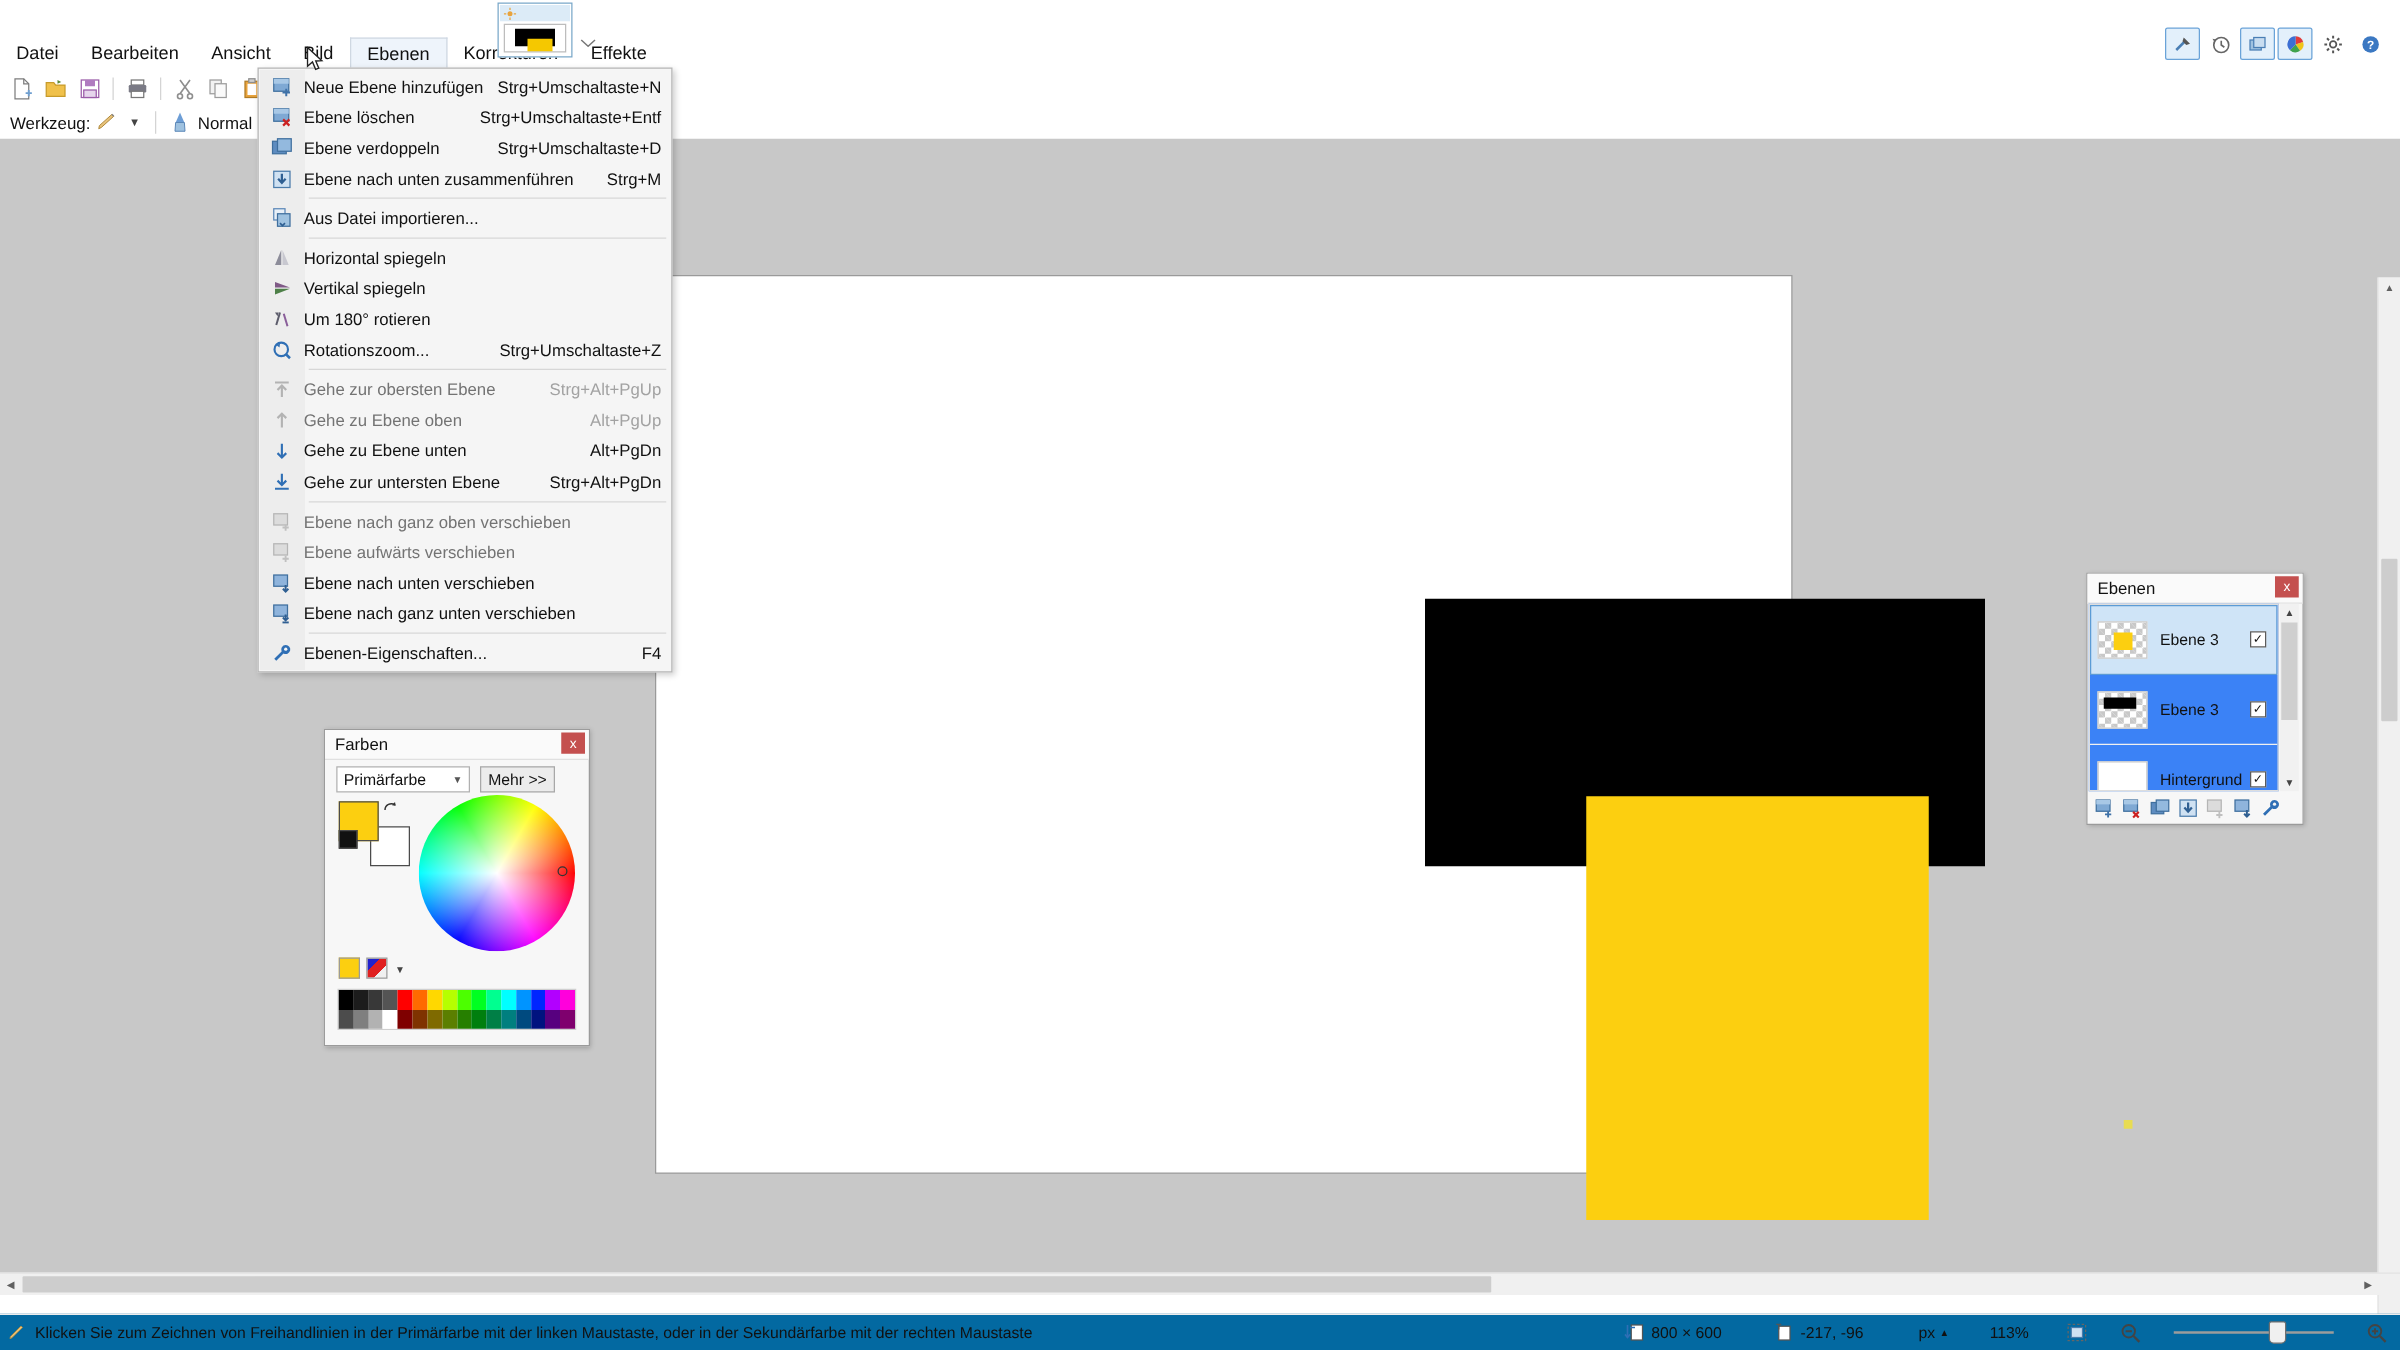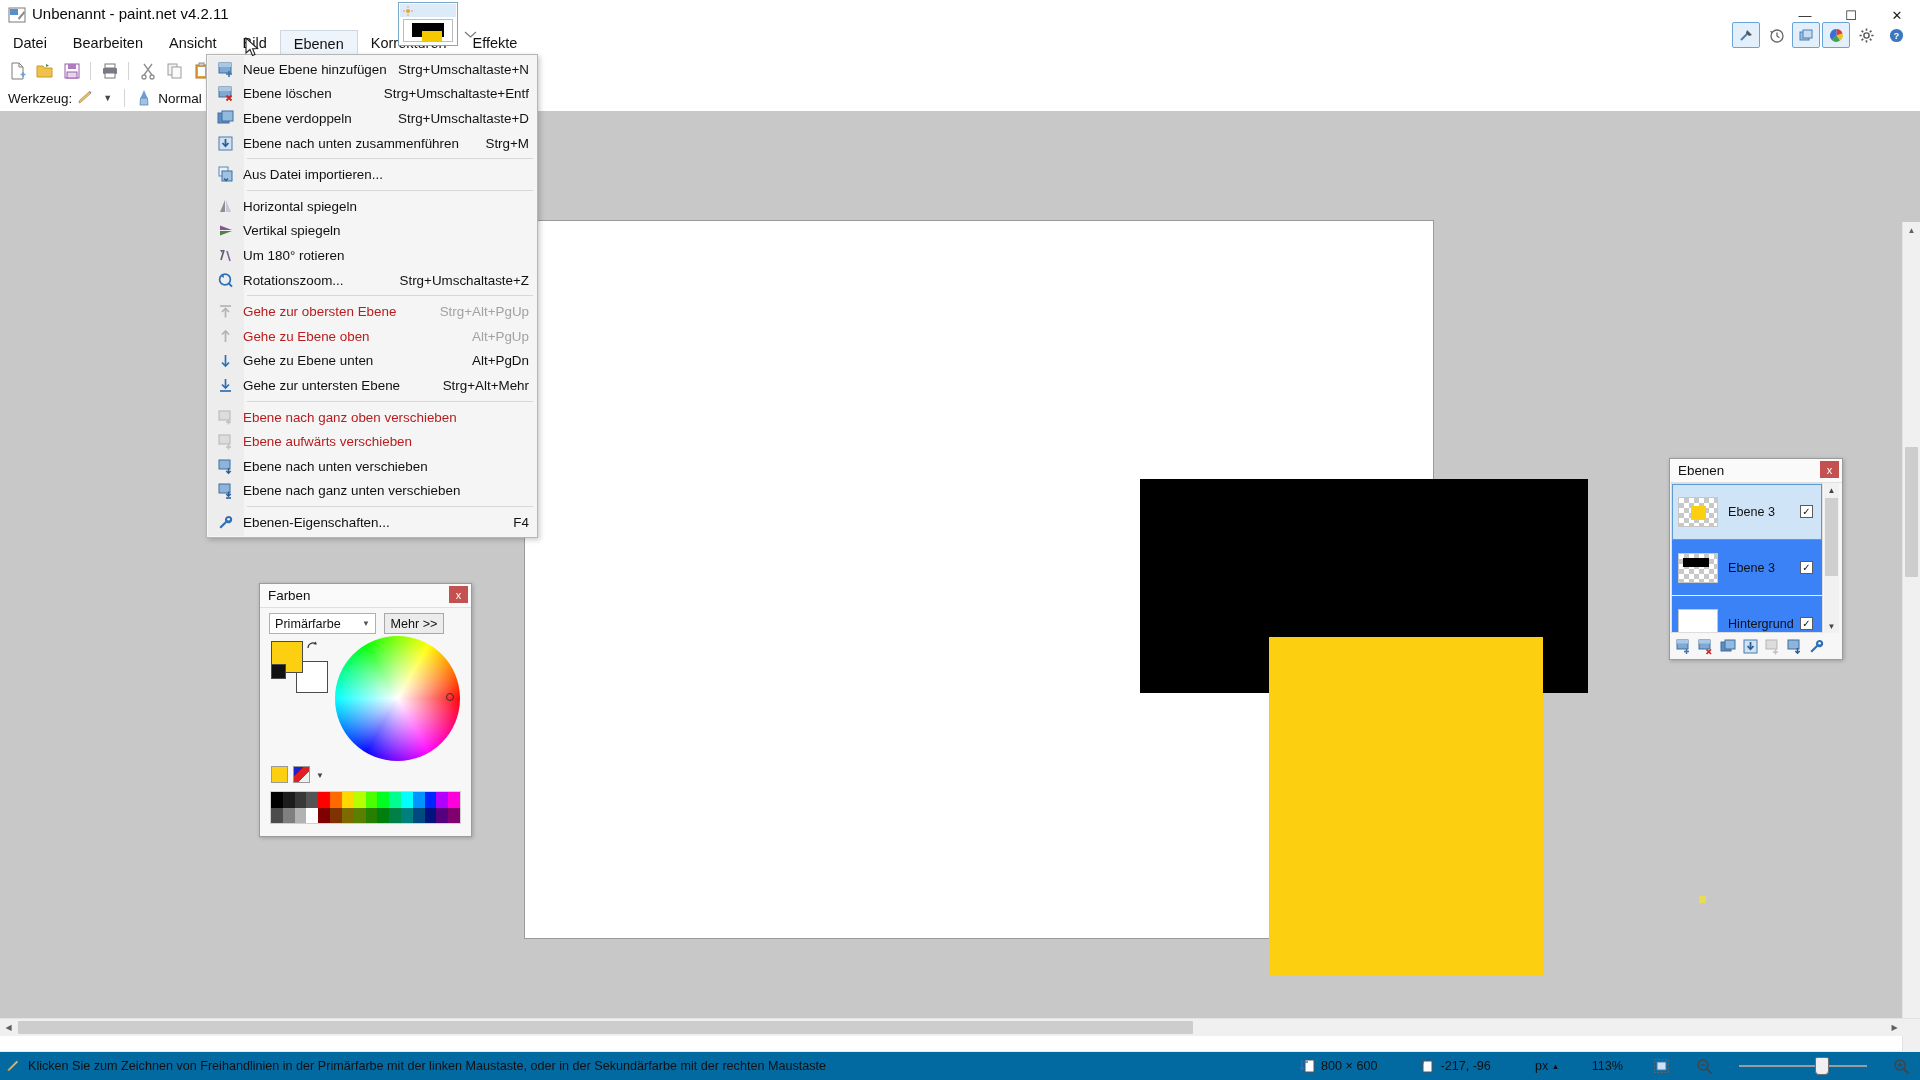--- a/index.html
+++ b/index.html
@@ -63,21 +63,21 @@
   .hs-l,.hs-r{position:absolute;top:0;width:17px;height:17px;display:flex;align-items:center;justify-content:center;font-size:8px;color:#606060;}
   .hs-l{left:0;} .hs-r{right:17px;}
   .hs-thumb{position:absolute;left:18px;top:2px;width:1175px;height:13px;background:#cdcdcd;border-radius:1px;}
 
   
   .dropdown{position:absolute;left:206px;top:54px;width:330px;background:#f5f5f5;border:1px solid #b5b5b5;box-shadow:2px 2px 5px rgba(0,0,0,.20);z-index:60;padding:2px 0;}
   .dd-gutter{position:absolute;left:1px;top:1px;bottom:1px;width:36px;background:#ededed;}
   .dd-item{position:relative;height:24.6px;display:flex;align-items:center;cursor:default;}
   .dd-ico{position:relative;width:36px;height:24px;display:flex;align-items:center;justify-content:center;z-index:2;}
   .dd-label{font-size:13.4px;color:#111;white-space:nowrap;z-index:2;}
-  .dd-item.disabled .dd-label{color:#b91c1c;}
+  .dd-item.disabled .dd-label{color:#737373;}
   .dd-shortcut{position:absolute;right:8px;font-size:13.4px;color:#111;white-space:nowrap;z-index:2;}
   .dd-item.disabled .dd-shortcut{color:#a2a2a2;}
   .dd-sep{height:1px;background:#d7d7d7;margin:3px 4px 3px 40px;position:relative;z-index:2;}
 
   
   .cursor-arrow{position:absolute;left:245px;top:37px;z-index:80;}
 
   
   .panel{position:absolute;background:#f7f7f7;border:1px solid #9b9b9b;box-shadow:1px 1px 4px rgba(0,0,0,.22);z-index:40;}
   .panel-title{height:23px;display:flex;align-items:center;background:#fafafa;border-bottom:1px solid #e0e0e0;position:relative;}
@@ -135,35 +135,20 @@
   .zoom-track{position:absolute;left:0;right:0;height:2px;background:#9c9c9c;}
   .zoom-handle{position:absolute;left:76px;width:12px;height:16px;background:#f0f0f0;border:1px solid #6f6f6f;border-radius:2px 2px 4px 4px;}
 
   svg{display:block;}
 </style>
 </head>
 <body>
 
 <div class="app">
 
-  <div class="titlebar">
-    <span class="title-icon">
-      <svg width="18" height="18" viewBox="0 0 18 18">
-        <rect x="1" y="2" width="16" height="14" fill="#fff" stroke="#7a7a7a"></rect>
-        <rect x="2" y="3" width="8" height="6" fill="#5b8fc9"></rect>
-        <path d="M10 12 L16 5 L17 7 L11 14 Z" fill="#8a8a8a"></path>
-      </svg>
-    </span>
-    <div class="title-text">Unbenannt - paint.net v4.2.11</div>
-    <div class="win-btns">
-      <div class="win-btn">—</div>
-      <div class="win-btn">☐</div>
-      <div class="win-btn close">✕</div>
-    </div>
-  </div>
 
   <div class="menubar">
     <div class="menu-item">Datei</div>
     <div class="menu-item">Bearbeiten</div>
     <div class="menu-item">Ansicht</div>
     <div class="menu-item">Bild</div>
     <div class="menu-item open">Ebenen</div>
     <div class="menu-item">Korrekturen</div>
     <div class="menu-item">Effekte</div>
   </div>
@@ -507,21 +492,21 @@
       <span class="dd-ico">
         <svg width="17" height="17" viewBox="0 0 17 17">
             <g stroke="#2f6fb5" stroke-width="1.7" fill="none">
               <path d="M8.5 2v9"></path>
               <path d="M5 7.5l3.5 3.5L12 7.5"></path>
               <path d="M3 14h11"></path>
             </g>
           </svg>
       </span>
       <span class="dd-label">Gehe zur untersten Ebene</span>
-      <span class="dd-shortcut">Strg+Alt+Mehr</span>
+      <span class="dd-shortcut">Strg+Alt+PgDn</span>
     </div>
 
     <div class="dd-sep"></div>
 
     <div class="dd-item disabled">
       <span class="dd-ico">
         <svg width="17" height="17" viewBox="0 0 17 17">
             <rect x="2" y="2" width="11" height="9" fill="#dcdcdc" stroke="#b5b5b5"></rect>
             <g stroke="#c0c0c0" stroke-width="1.5">
               <path d="M9 13h5M11.5 10.5v5"></path>

